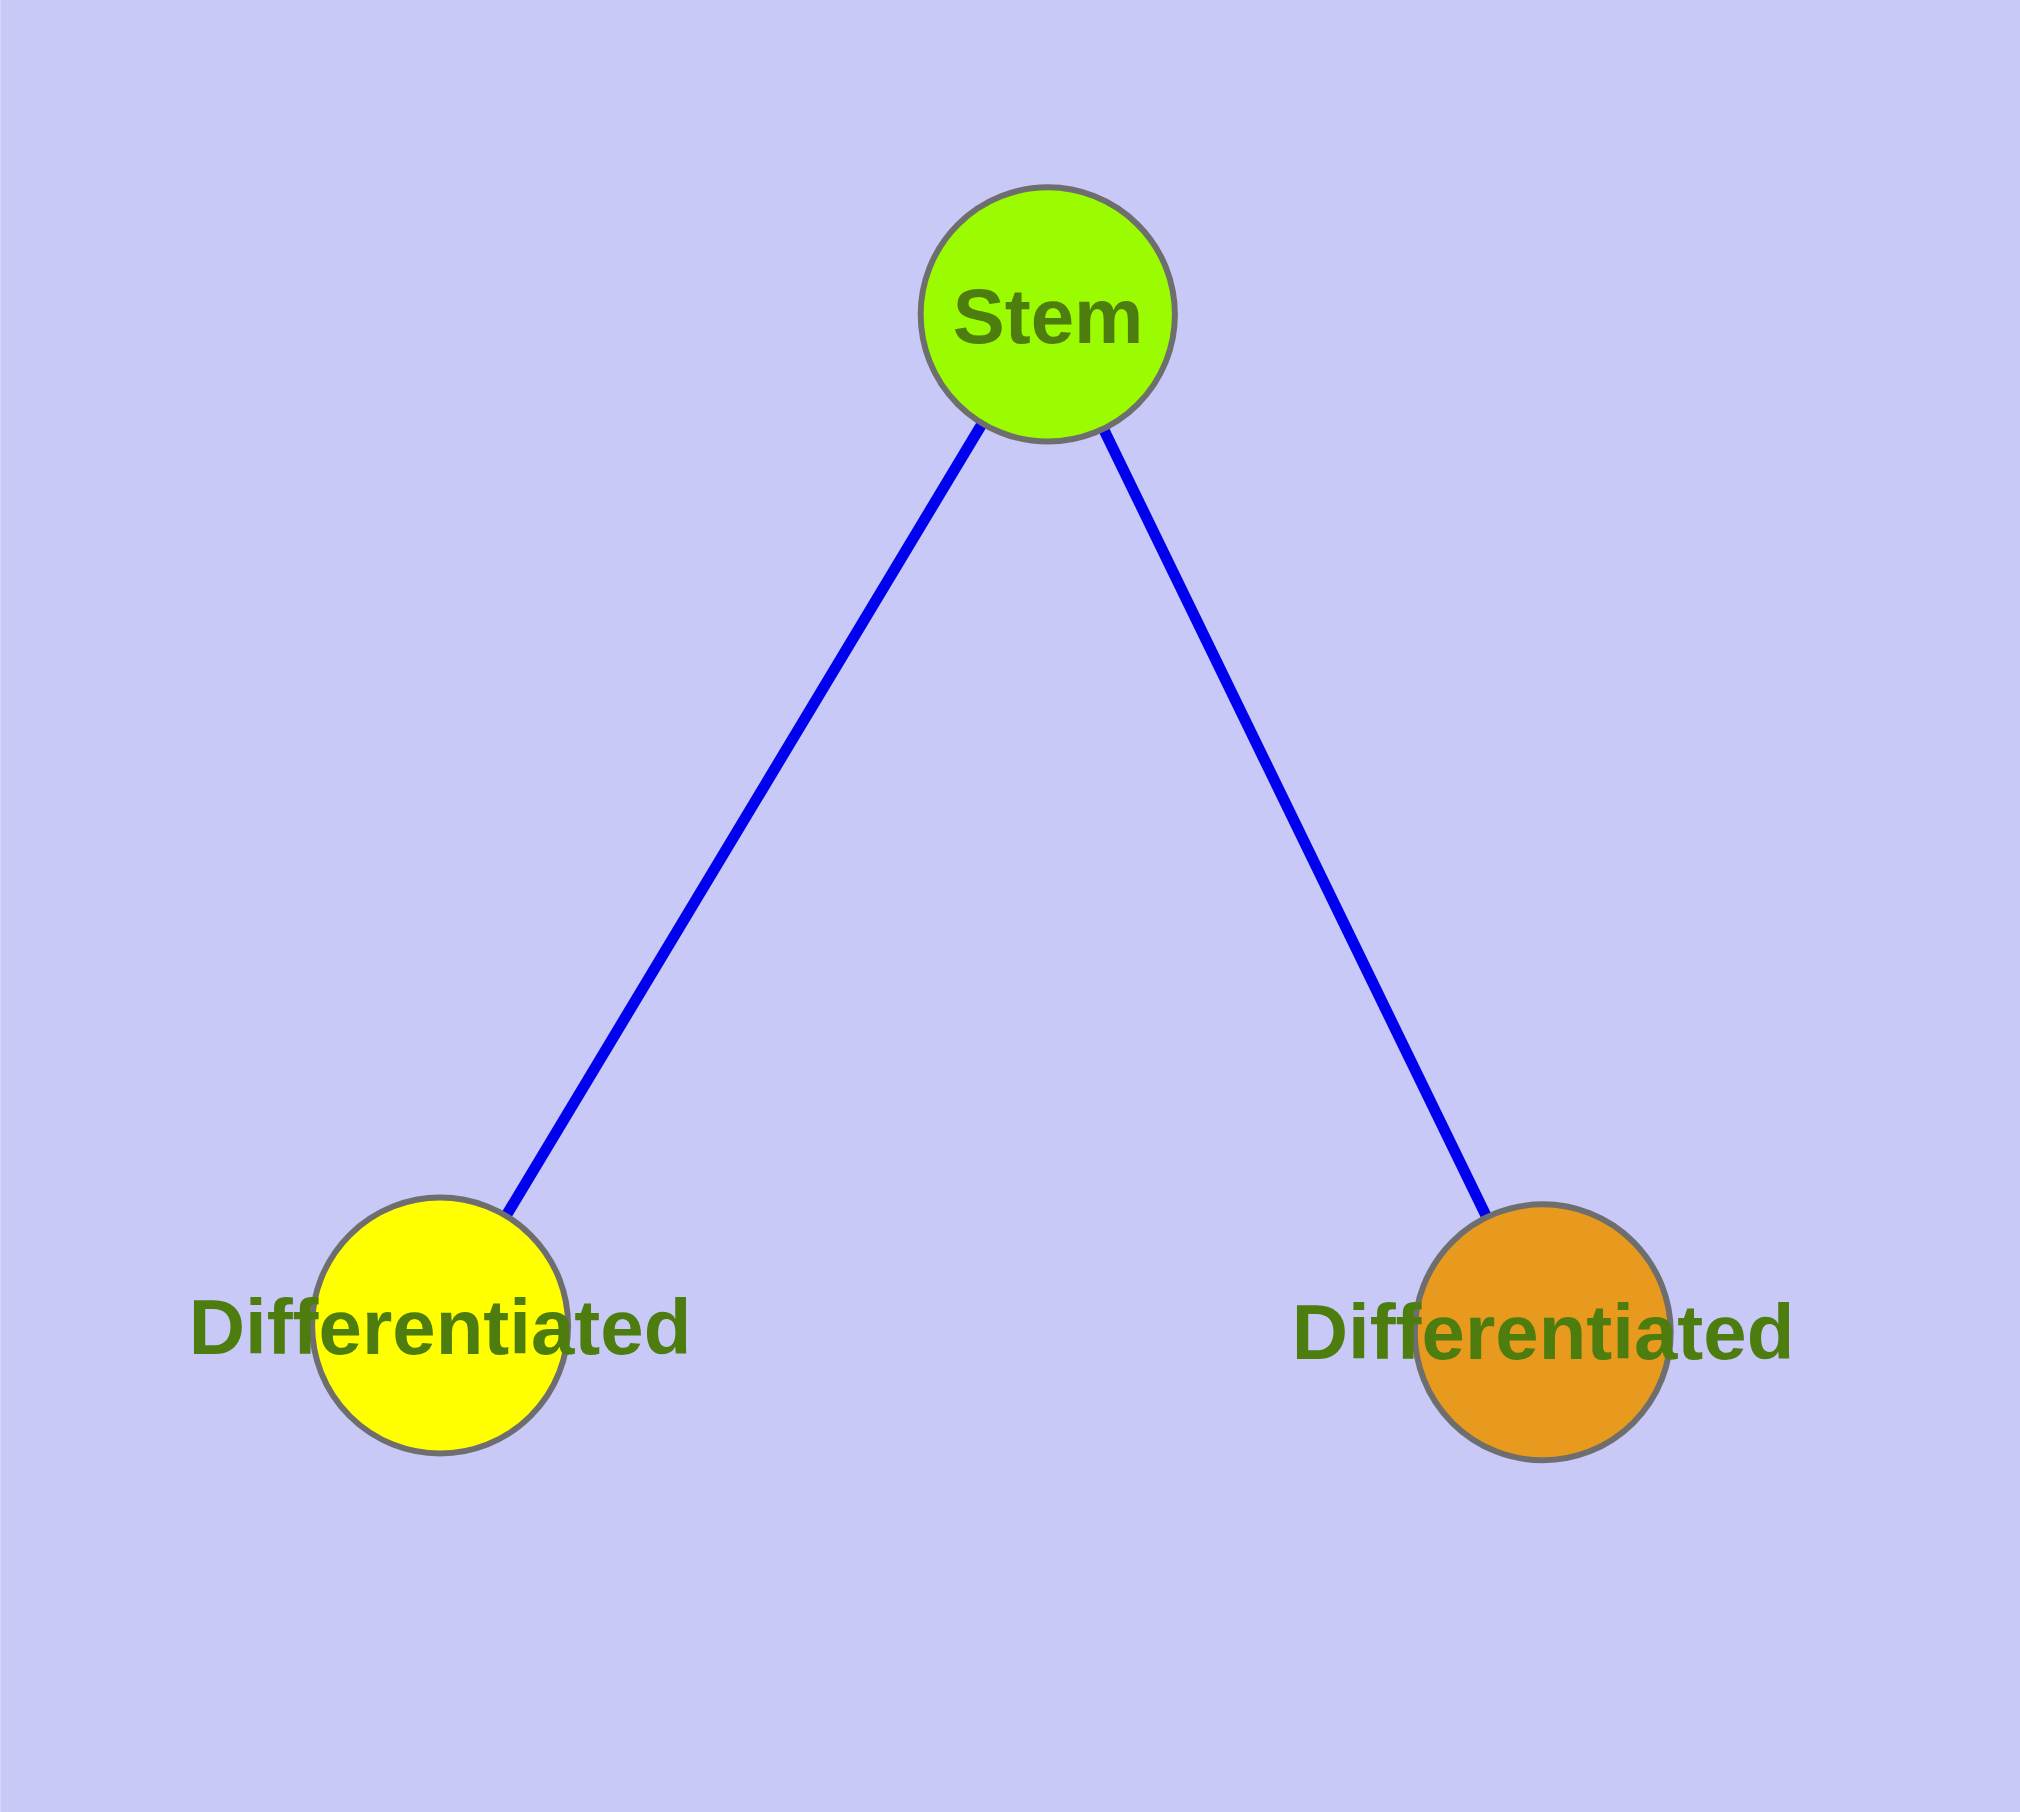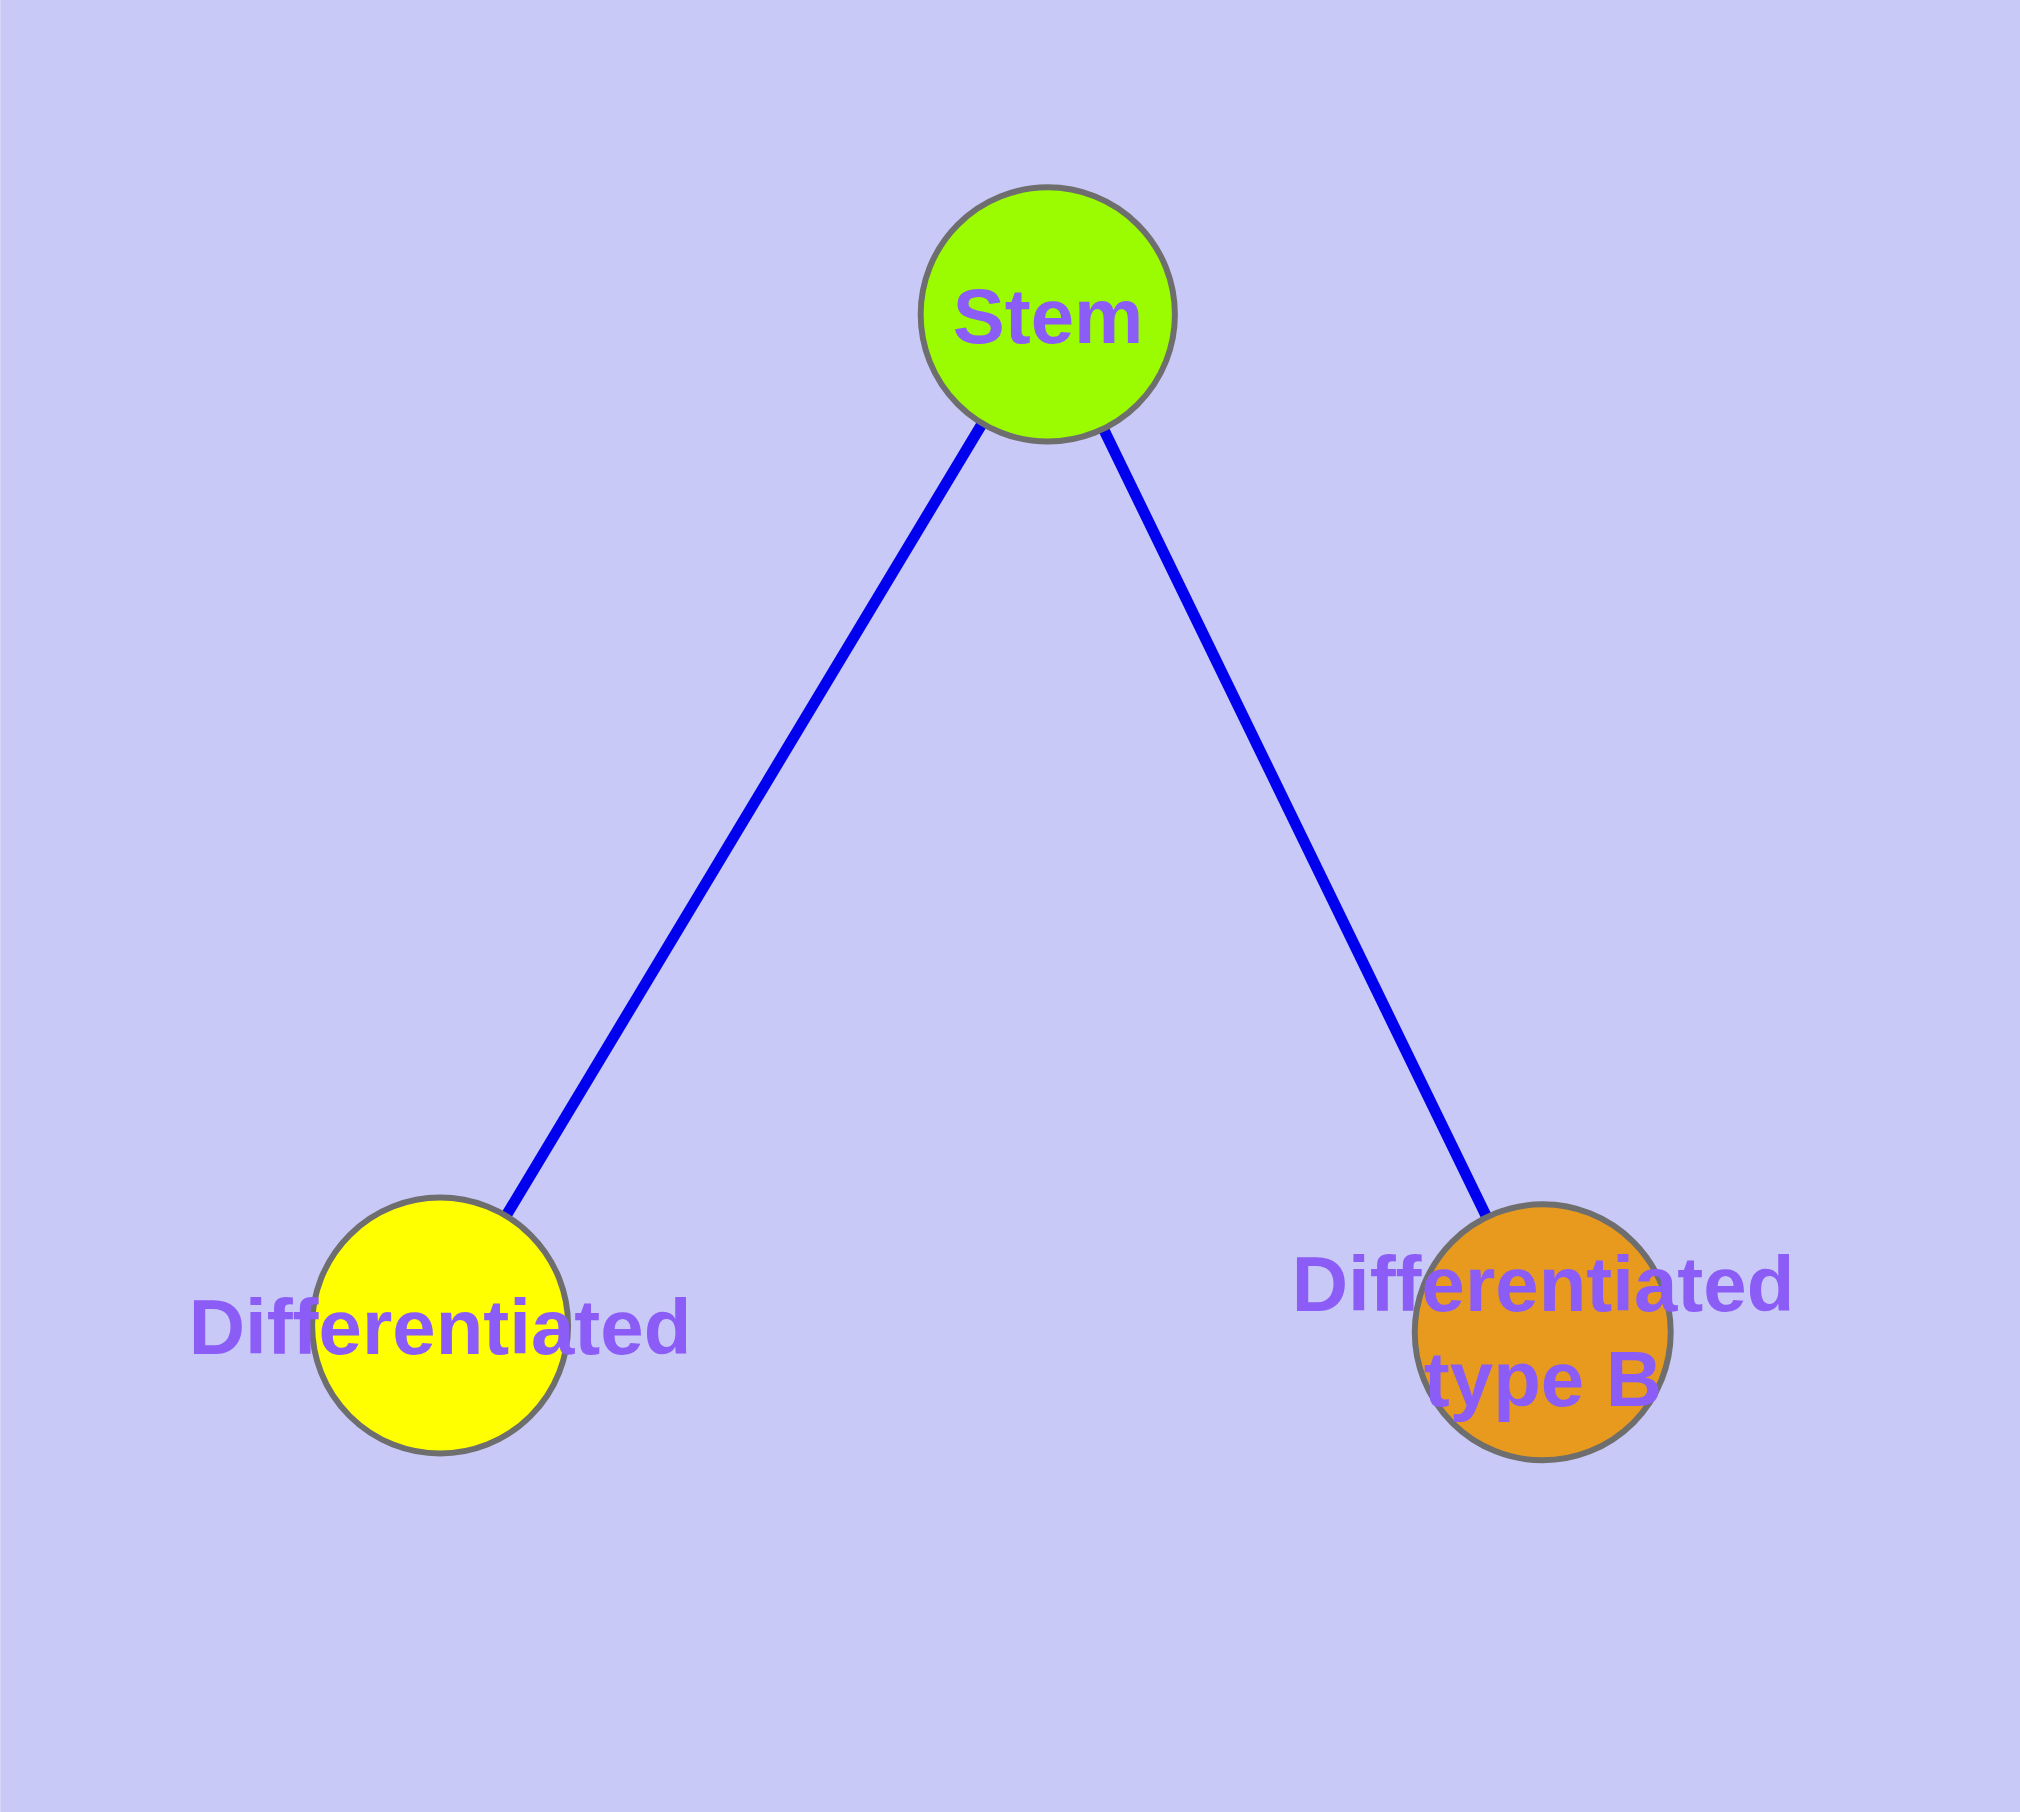--- a/index.html
+++ b/index.html
@@ -18,21 +18,21 @@
     left: 0;
     top: 0;
     width: 2021px;
     height: 1812px;
     display: block;
   }
   .node-label {
     position: absolute;
     transform: translate(-50%, -50%);
     text-align: center;
-    color: #8b5cf6;
+    color: #4d7c0f;
     font-weight: 700;
     font-size: 78px;
     line-height: 95px;
     white-space: nowrap;
     pointer-events: none;
   }
   .node-label span {
     display: block;
   }
   .label-stem   { left: 1048px; top: 316px; }
@@ -61,17 +61,16 @@
   <div class="node-label label-stem">
     <span>Stem</span>
   </div>
 
   <div class="node-label label-type-a">
     <span>Differentiated</span>
   </div>
 
   <div class="node-label label-type-b">
     <span>Differentiated</span>
-    <span>type B</span>
   </div>
 
 </div>
 
 
 </body></html>

